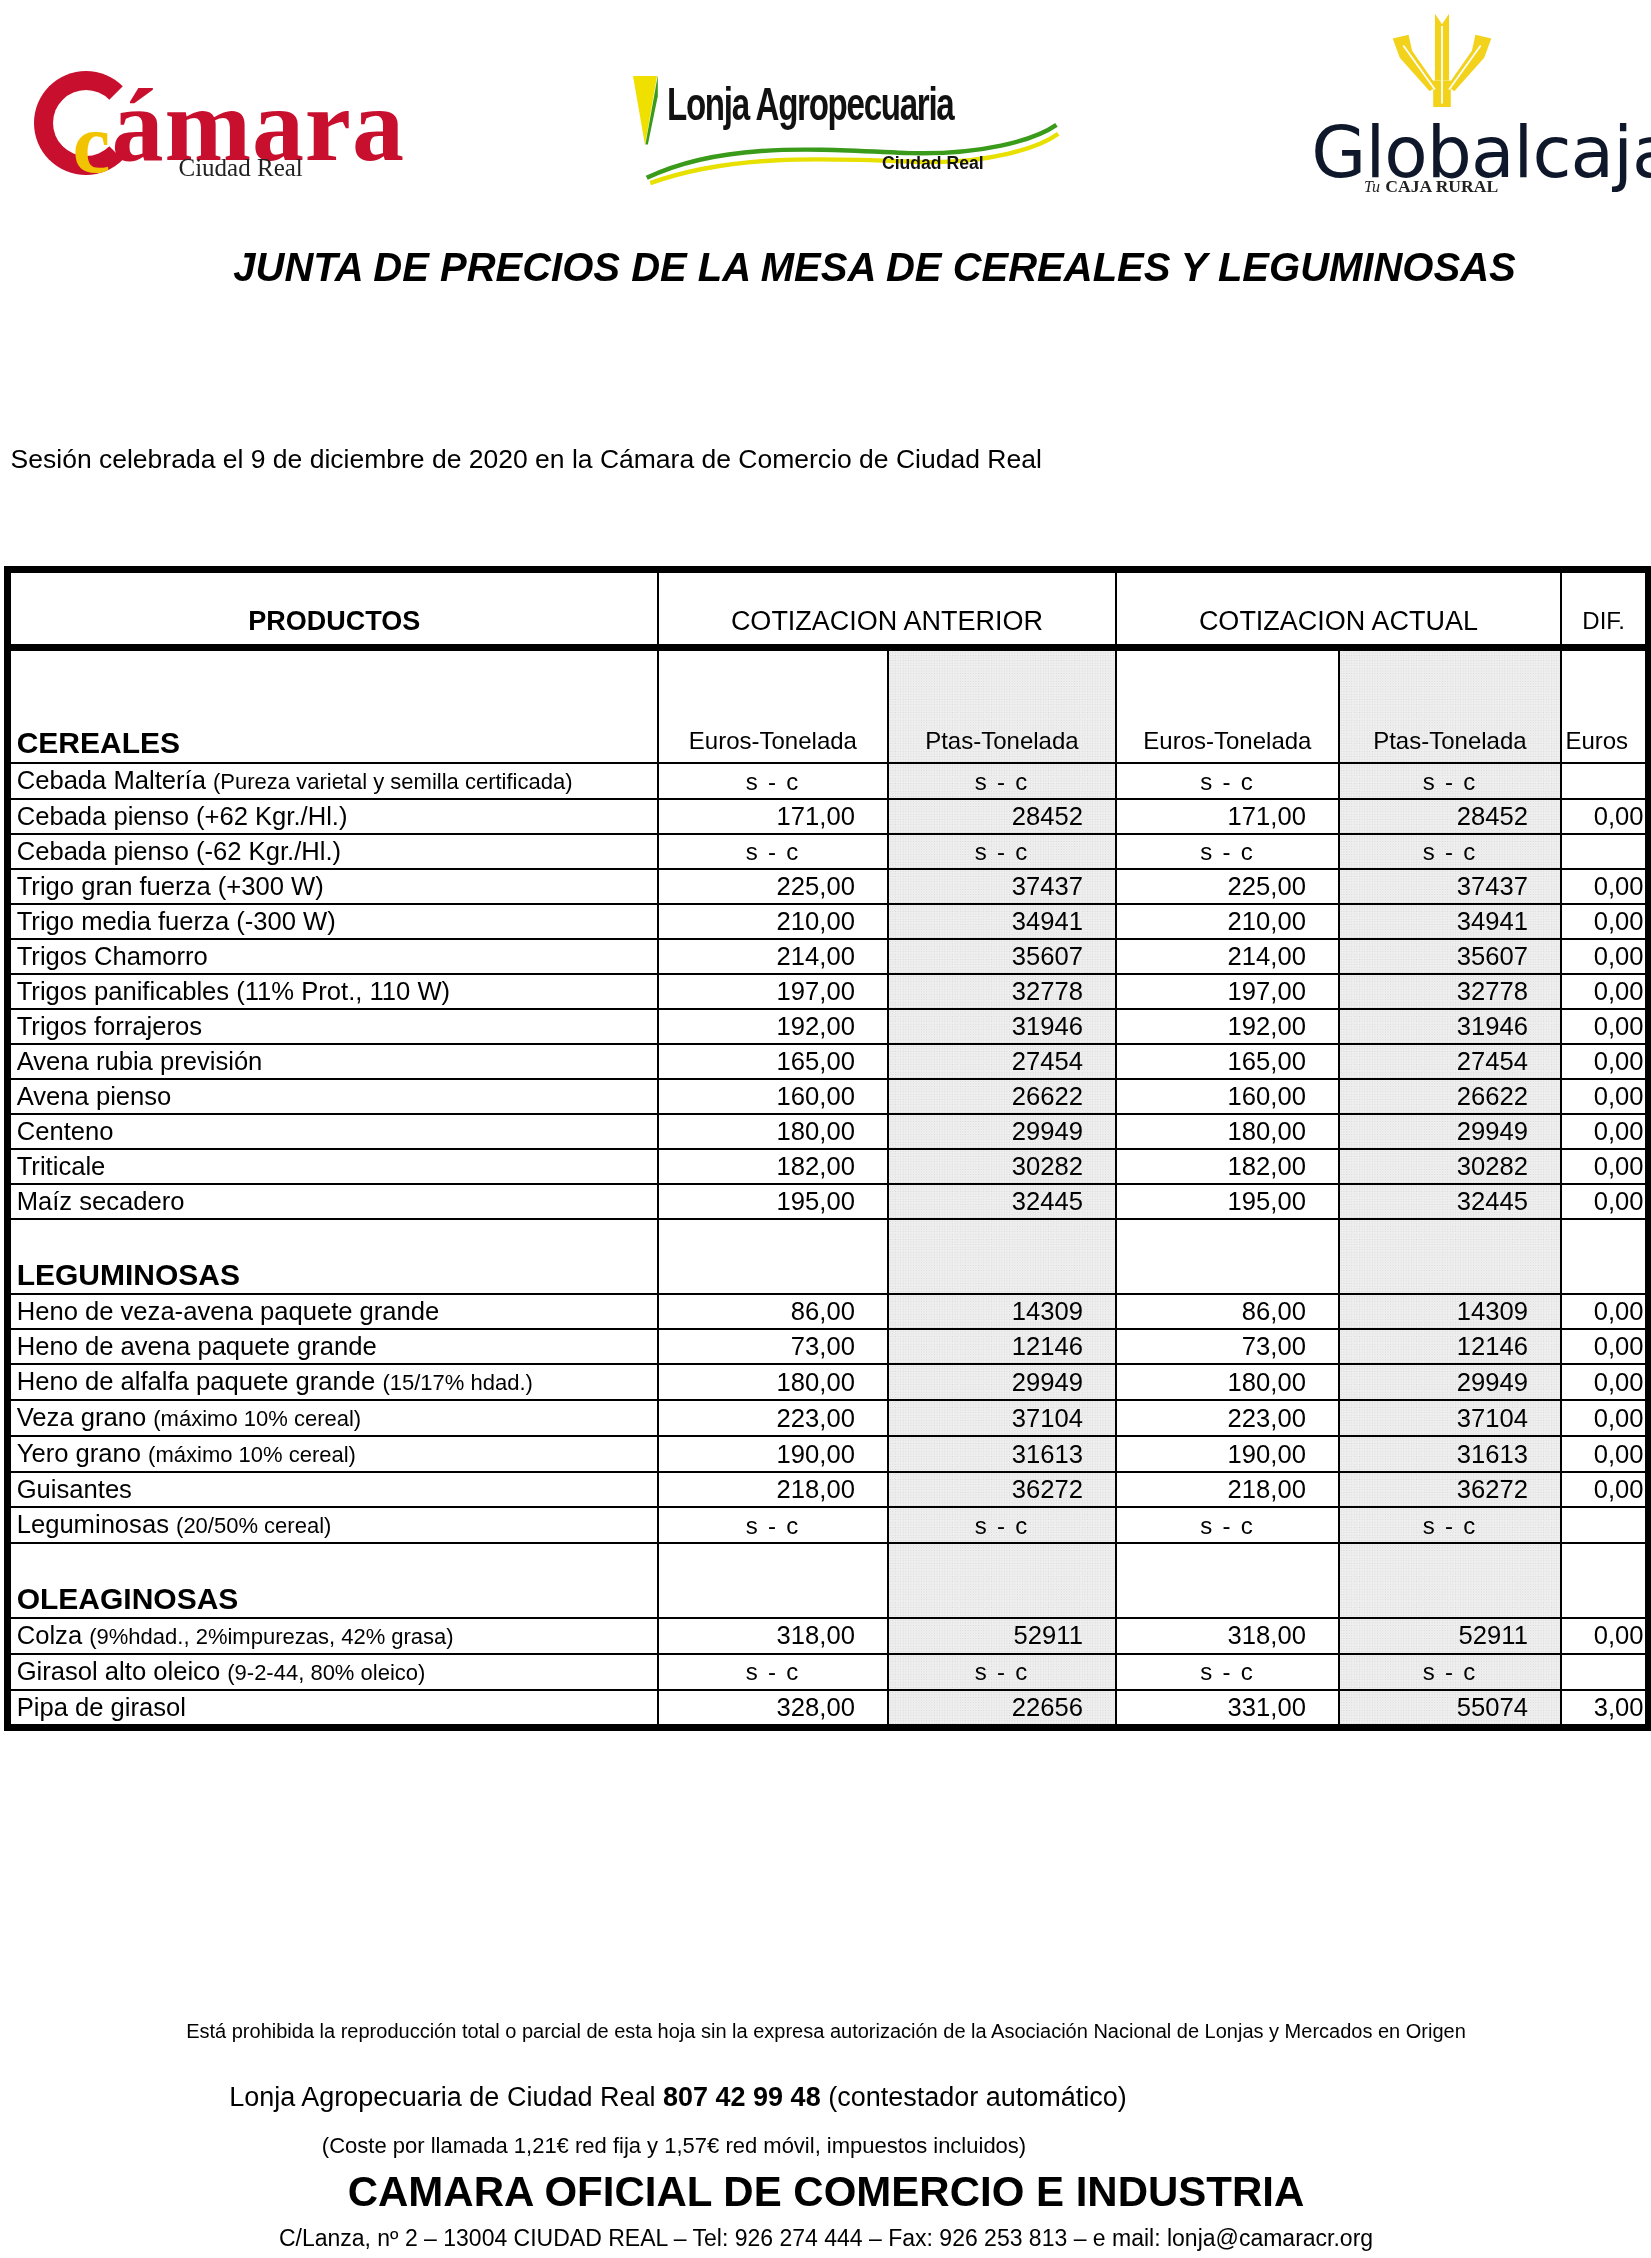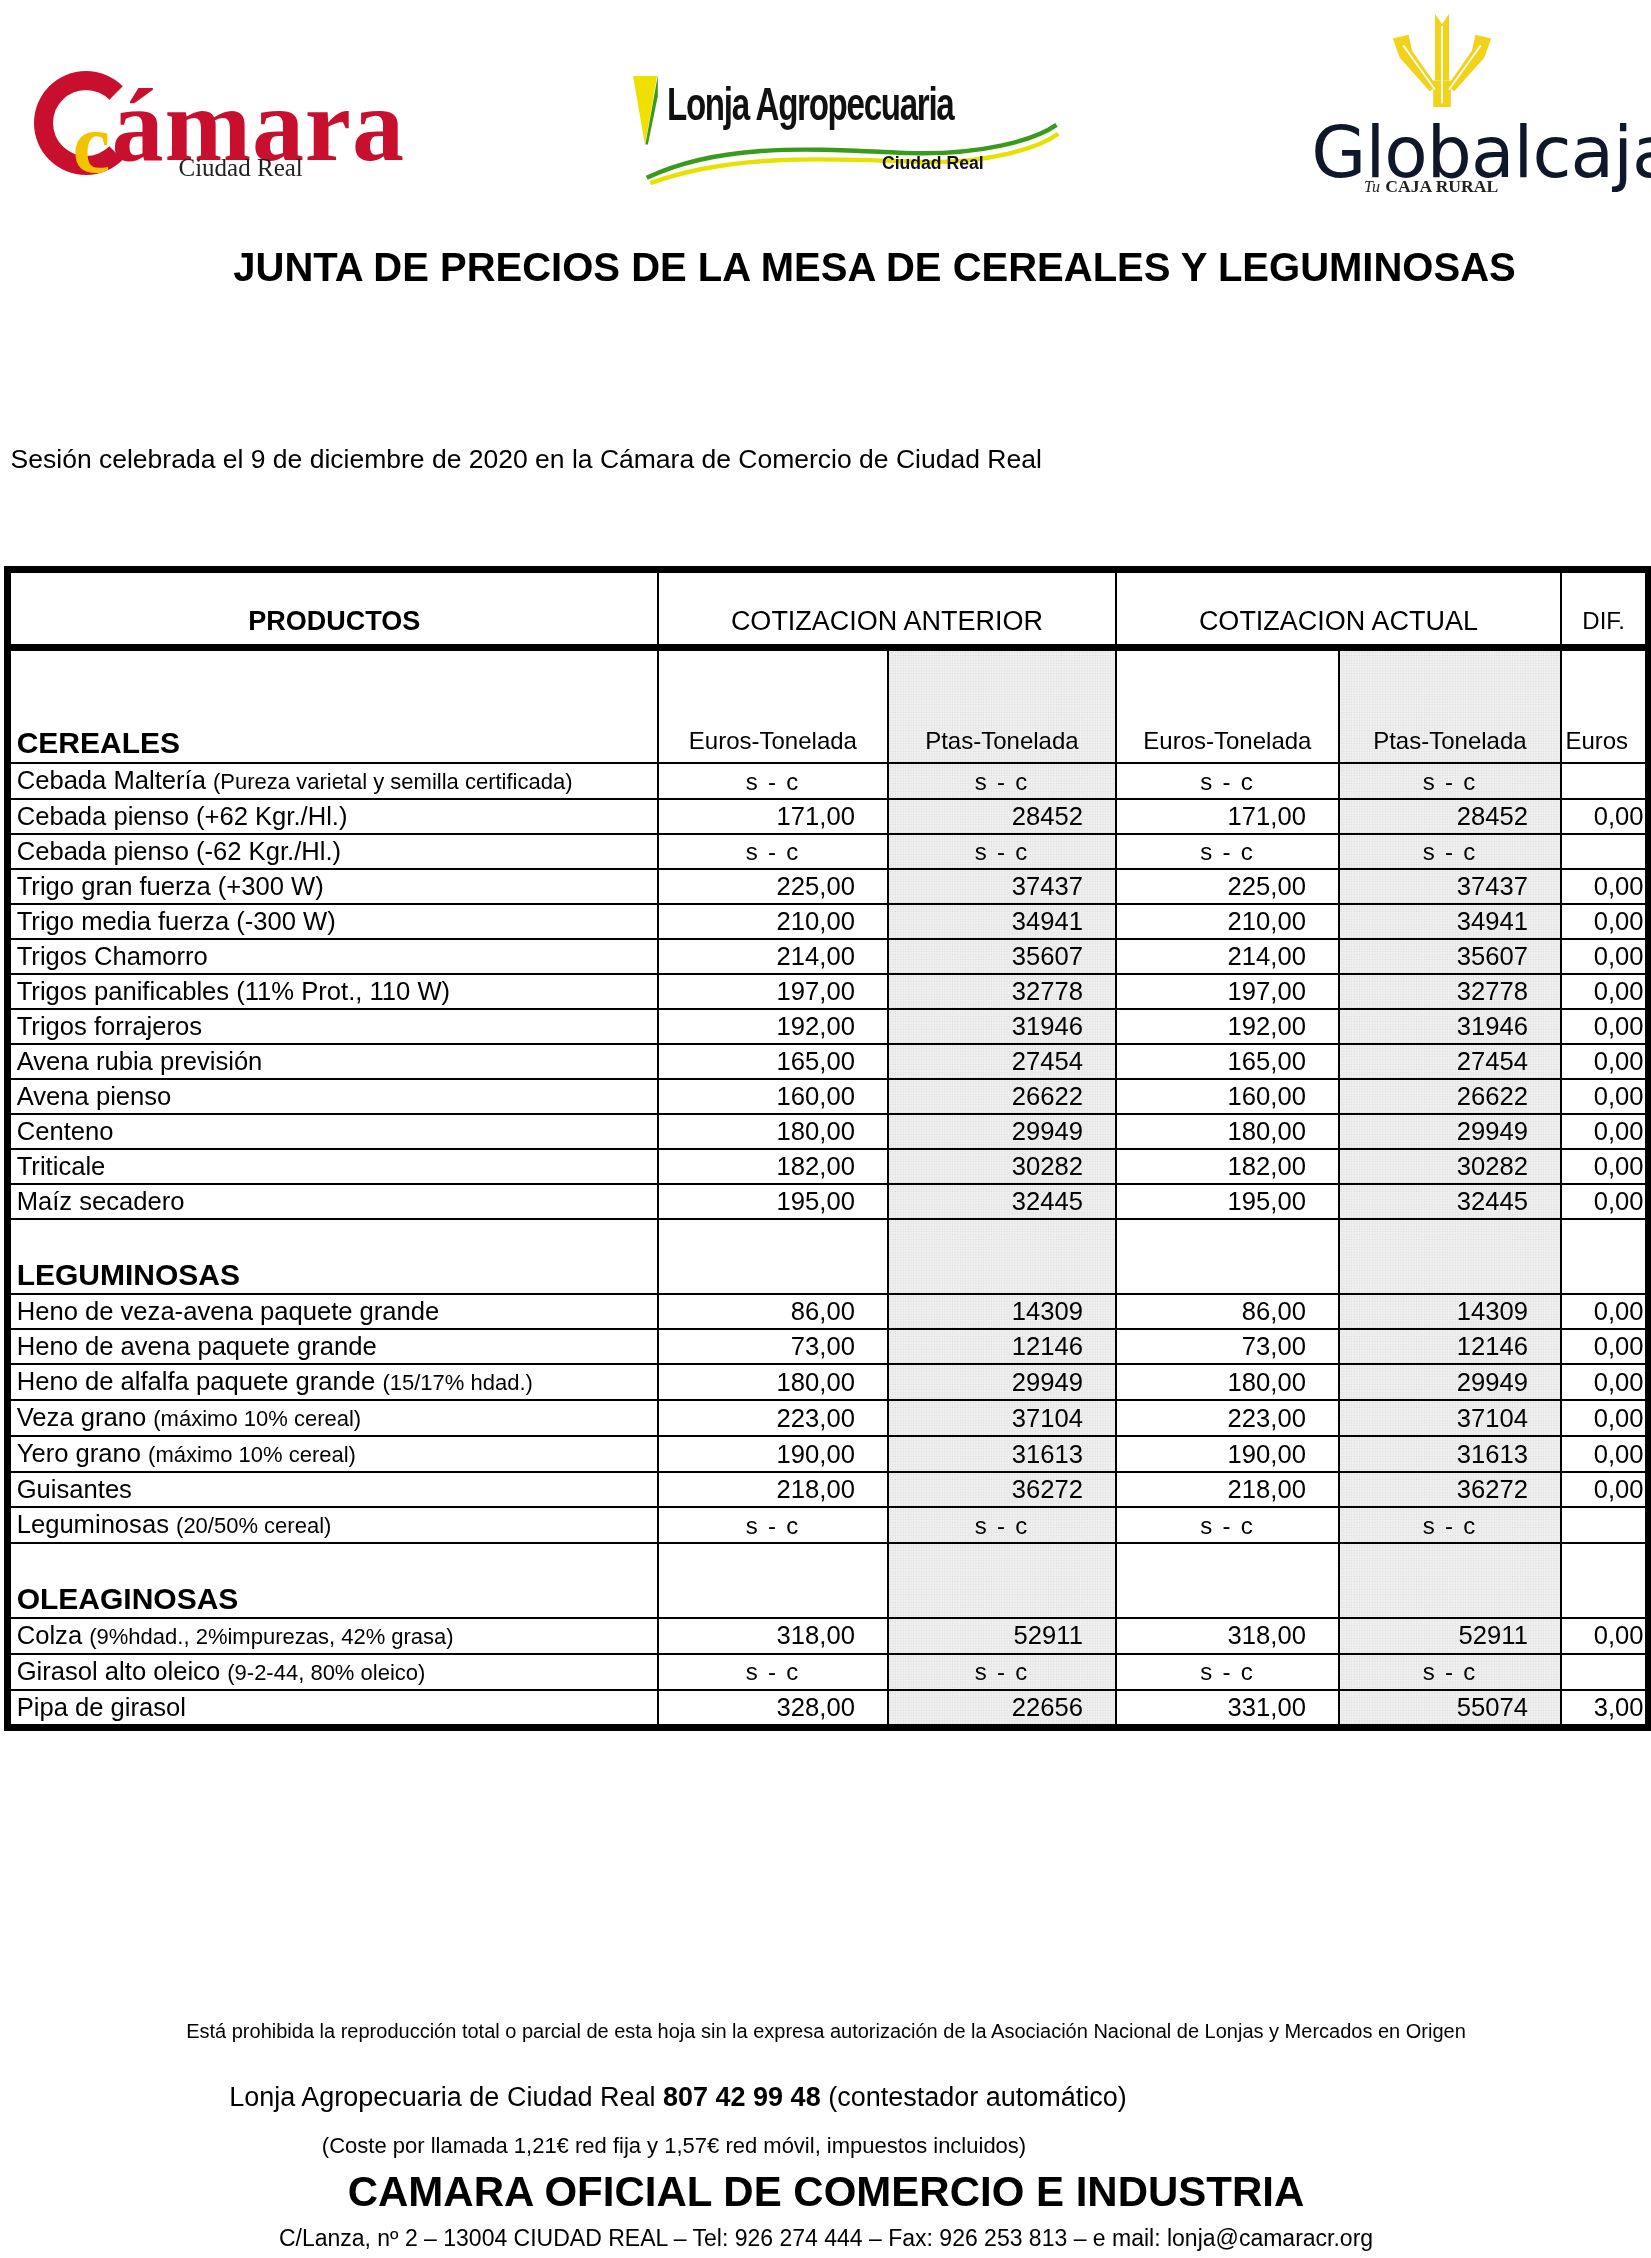--- a/index.html
+++ b/index.html
@@ -19,21 +19,21 @@
   .lonja-title { position:absolute; left:34px; top:5.3px; font-family:"Liberation Sans", sans-serif; font-weight:bold; font-size:46px; letter-spacing:-1.8px; transform:scaleX(0.72); transform-origin:left top; color:#111; white-space:nowrap; }
   .lonja-sub { position:absolute; left:249px; top:81px; font-family:"Liberation Sans", sans-serif; font-weight:bold; font-size:17.6px; color:#111; }
   .lonja-swoosh { position:absolute; left:12.4px; top:51px; }
 
   .logo-global { left:1306px; top:12.4px; width:273px; height:185px; }
   .global-word { position:absolute; left:5.3px; top:99px; font-family:"DejaVu Sans", sans-serif; font-size:71px; color:#0f172a; letter-spacing:-0.9px; }
   .global-sub { position:absolute; left:58px; top:164px; font-family:"Liberation Serif", serif; font-weight:bold; font-size:17.6px; color:#222; }
   .global-sub i { font-weight:normal; font-size:16px; margin-right:5.3px; }
 
   
-  .title { left:0; width:1652px; top:245px; text-align:center; font-weight:bold; font-size:40px; padding-left:97px; box-sizing:border-box; }
+  .title { left:0; width:1652px; top:245px; text-align:center; font-weight:bold; font-size:40px; padding-left:97px; box-sizing:border-box;font-style:italic; }
   .session { left:10.6px; top:444px; font-size:26.5px; }
 
   
   .tbl { left:4.4px; top:566px; width:1643px; }
   table { border-collapse:collapse; width:1643px; table-layout:fixed; border:7px solid #000; }
   td { border:2.6px solid #000; padding:0 5.3px; font-size:25.6px; height:33px; line-height:33px; white-space:nowrap; overflow:hidden; }
   col.c-prod { width:650px; }
   col.c-ea { width:230px; }
   col.c-pa { width:228px; }
   col.c-eb { width:223px; }

